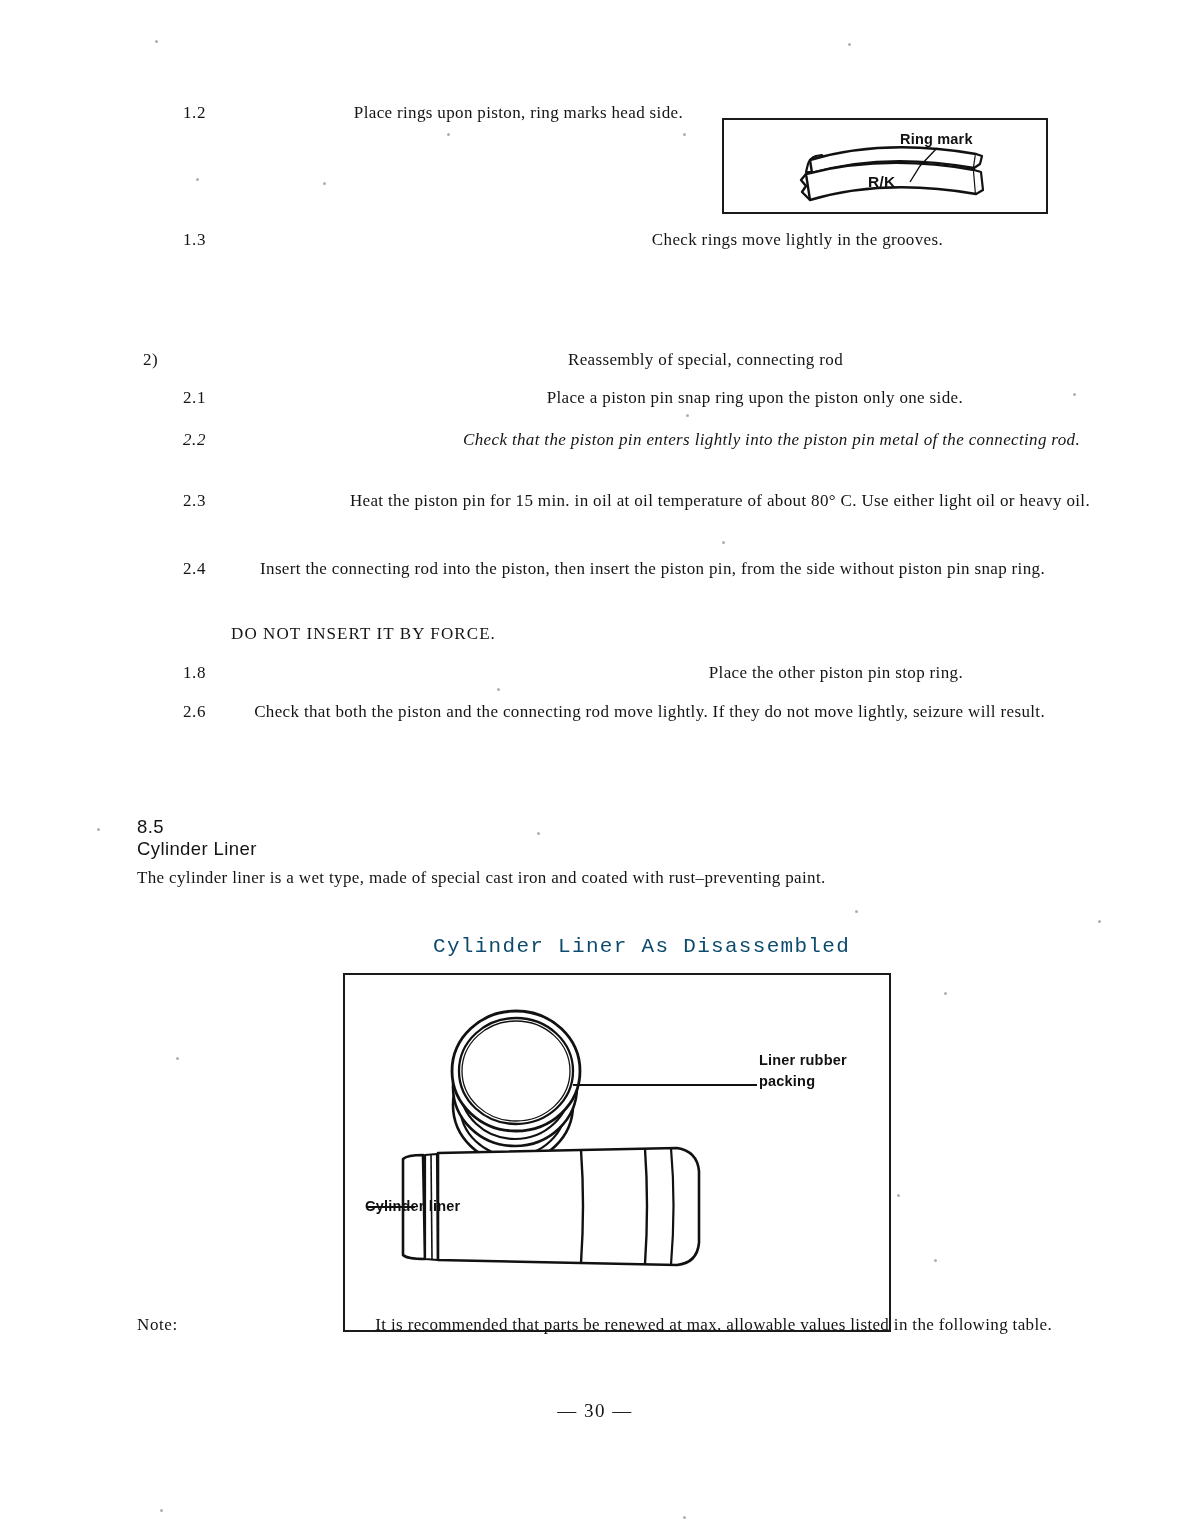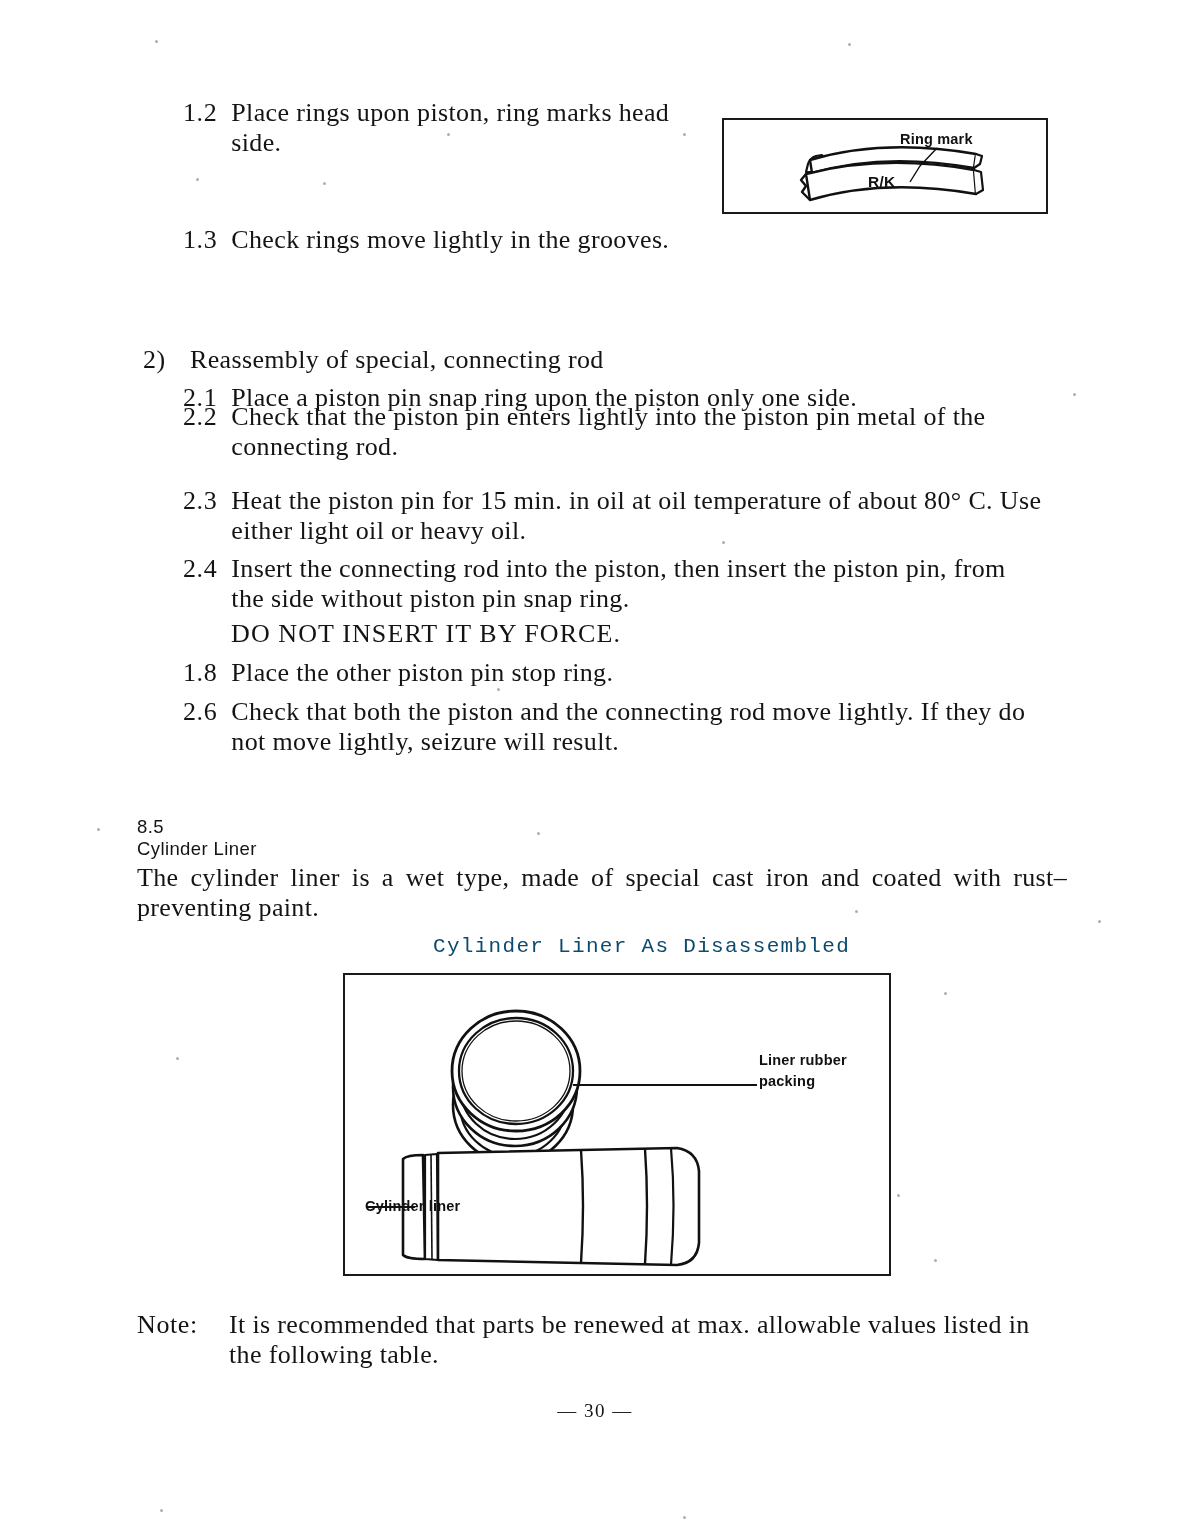--- a/index.html
+++ b/index.html
@@ -14,40 +14,41 @@
     height: 1540px;
     background: #ffffff;
     font-family: "Liberation Serif", "DejaVu Serif", serif;
     color: #111111;
     overflow: hidden;
   }
 
   
   .body-text {
     font-family: "Liberation Serif", "DejaVu Serif", serif;
-    font-size: 26px;
+    font-size: 17px;
     line-height: 30px;
     letter-spacing: 0.35px;
     color: #141414;
   }
   .abs { position: absolute; }
 
   
   .item {
     position: absolute;
     display: flex;
     align-items: flex-start;
   }
   .item .marker {
     flex: 0 0 auto;
     white-space: nowrap;
     letter-spacing: 0.6px;
   }
   .item .content {
     flex: 1 1 auto;
+    text-align: right;
   }
 
   
   .sec-heading {
     position: absolute;
     font-family: "Liberation Sans", "DejaVu Sans", sans-serif;
     font-size: 18.5px;
     letter-spacing: 0.4px;
     color: #141414;
     display: flex;
@@ -164,21 +165,21 @@
   <div class="item body-text" style="left:143px;top:345px;width:700px;">
     <span class="marker" style="width:47px;">2)</span>
     <span class="content">Reassembly of special, connecting rod</span>
   </div>
 
   <div class="item body-text" style="left:183px;top:383px;width:780px;">
     <span class="marker">2.1</span>
     <span class="content" style="padding-left:14px;">Place a piston pin snap ring upon the piston only one side.</span>
   </div>
 
-  <div class="item body-text" style="left:183px;top:402px;width:897px;">
+  <div class="item body-text" style="left:183px;top:425px;width:897px;font-style:italic;">
     <span class="marker">2.2</span>
     <span class="content" style="padding-left:14px;">Check that the piston pin enters lightly into the piston pin metal of the connecting rod.</span>
   </div>
 
   <div class="item body-text" style="left:183px;top:486px;width:907px;">
     <span class="marker">2.3</span>
     <span class="content" style="padding-left:14px;">Heat the piston pin for 15 min. in oil at oil temperature of about 80° C. Use either light oil or heavy oil.</span>
   </div>
 
   <div class="item body-text" style="left:183px;top:554px;width:862px;">
@@ -200,21 +201,21 @@
 
   <div class="sec-heading" style="left:137px;top:816px;flex-direction:column;">
     <span class="sec-num">8.5</span>
     <span>Cylinder Liner</span>
   </div>
 
   <div class="body-text abs" style="left:137px;top:863px;width:930px;text-align:justify;">The cylinder liner is a wet type, made of special cast iron and coated with rust–preventing paint.</div>
 
   <div class="fig-caption" style="left:433px;top:935px;">Cylinder Liner As Disassembled</div>
 
-  <div class="fig-box" style="left:343px;top:973px;width:548px;height:303px;">
+  <div class="fig-box" style="left:343px;top:973px;width:548px;height:359px;">
     <svg width="544" height="299" viewBox="0 0 544 299">
 
       <ellipse cx="168" cy="130" rx="60" ry="58" fill="#ffffff" stroke="#111111" stroke-width="2.6"></ellipse>
       <ellipse cx="168" cy="130" rx="53" ry="51" fill="#ffffff" stroke="#111111" stroke-width="2.2"></ellipse>
 
       <ellipse cx="170" cy="112" rx="62" ry="59" fill="#ffffff" stroke="#111111" stroke-width="2.6"></ellipse>
       <ellipse cx="170" cy="112" rx="55" ry="52" fill="#ffffff" stroke="#111111" stroke-width="2.2"></ellipse>
 
       <ellipse cx="171" cy="96" rx="64" ry="60" fill="#ffffff" stroke="#111111" stroke-width="2.8"></ellipse>
       <ellipse cx="171" cy="96" rx="57" ry="53" fill="#ffffff" stroke="#111111" stroke-width="2.3"></ellipse>

